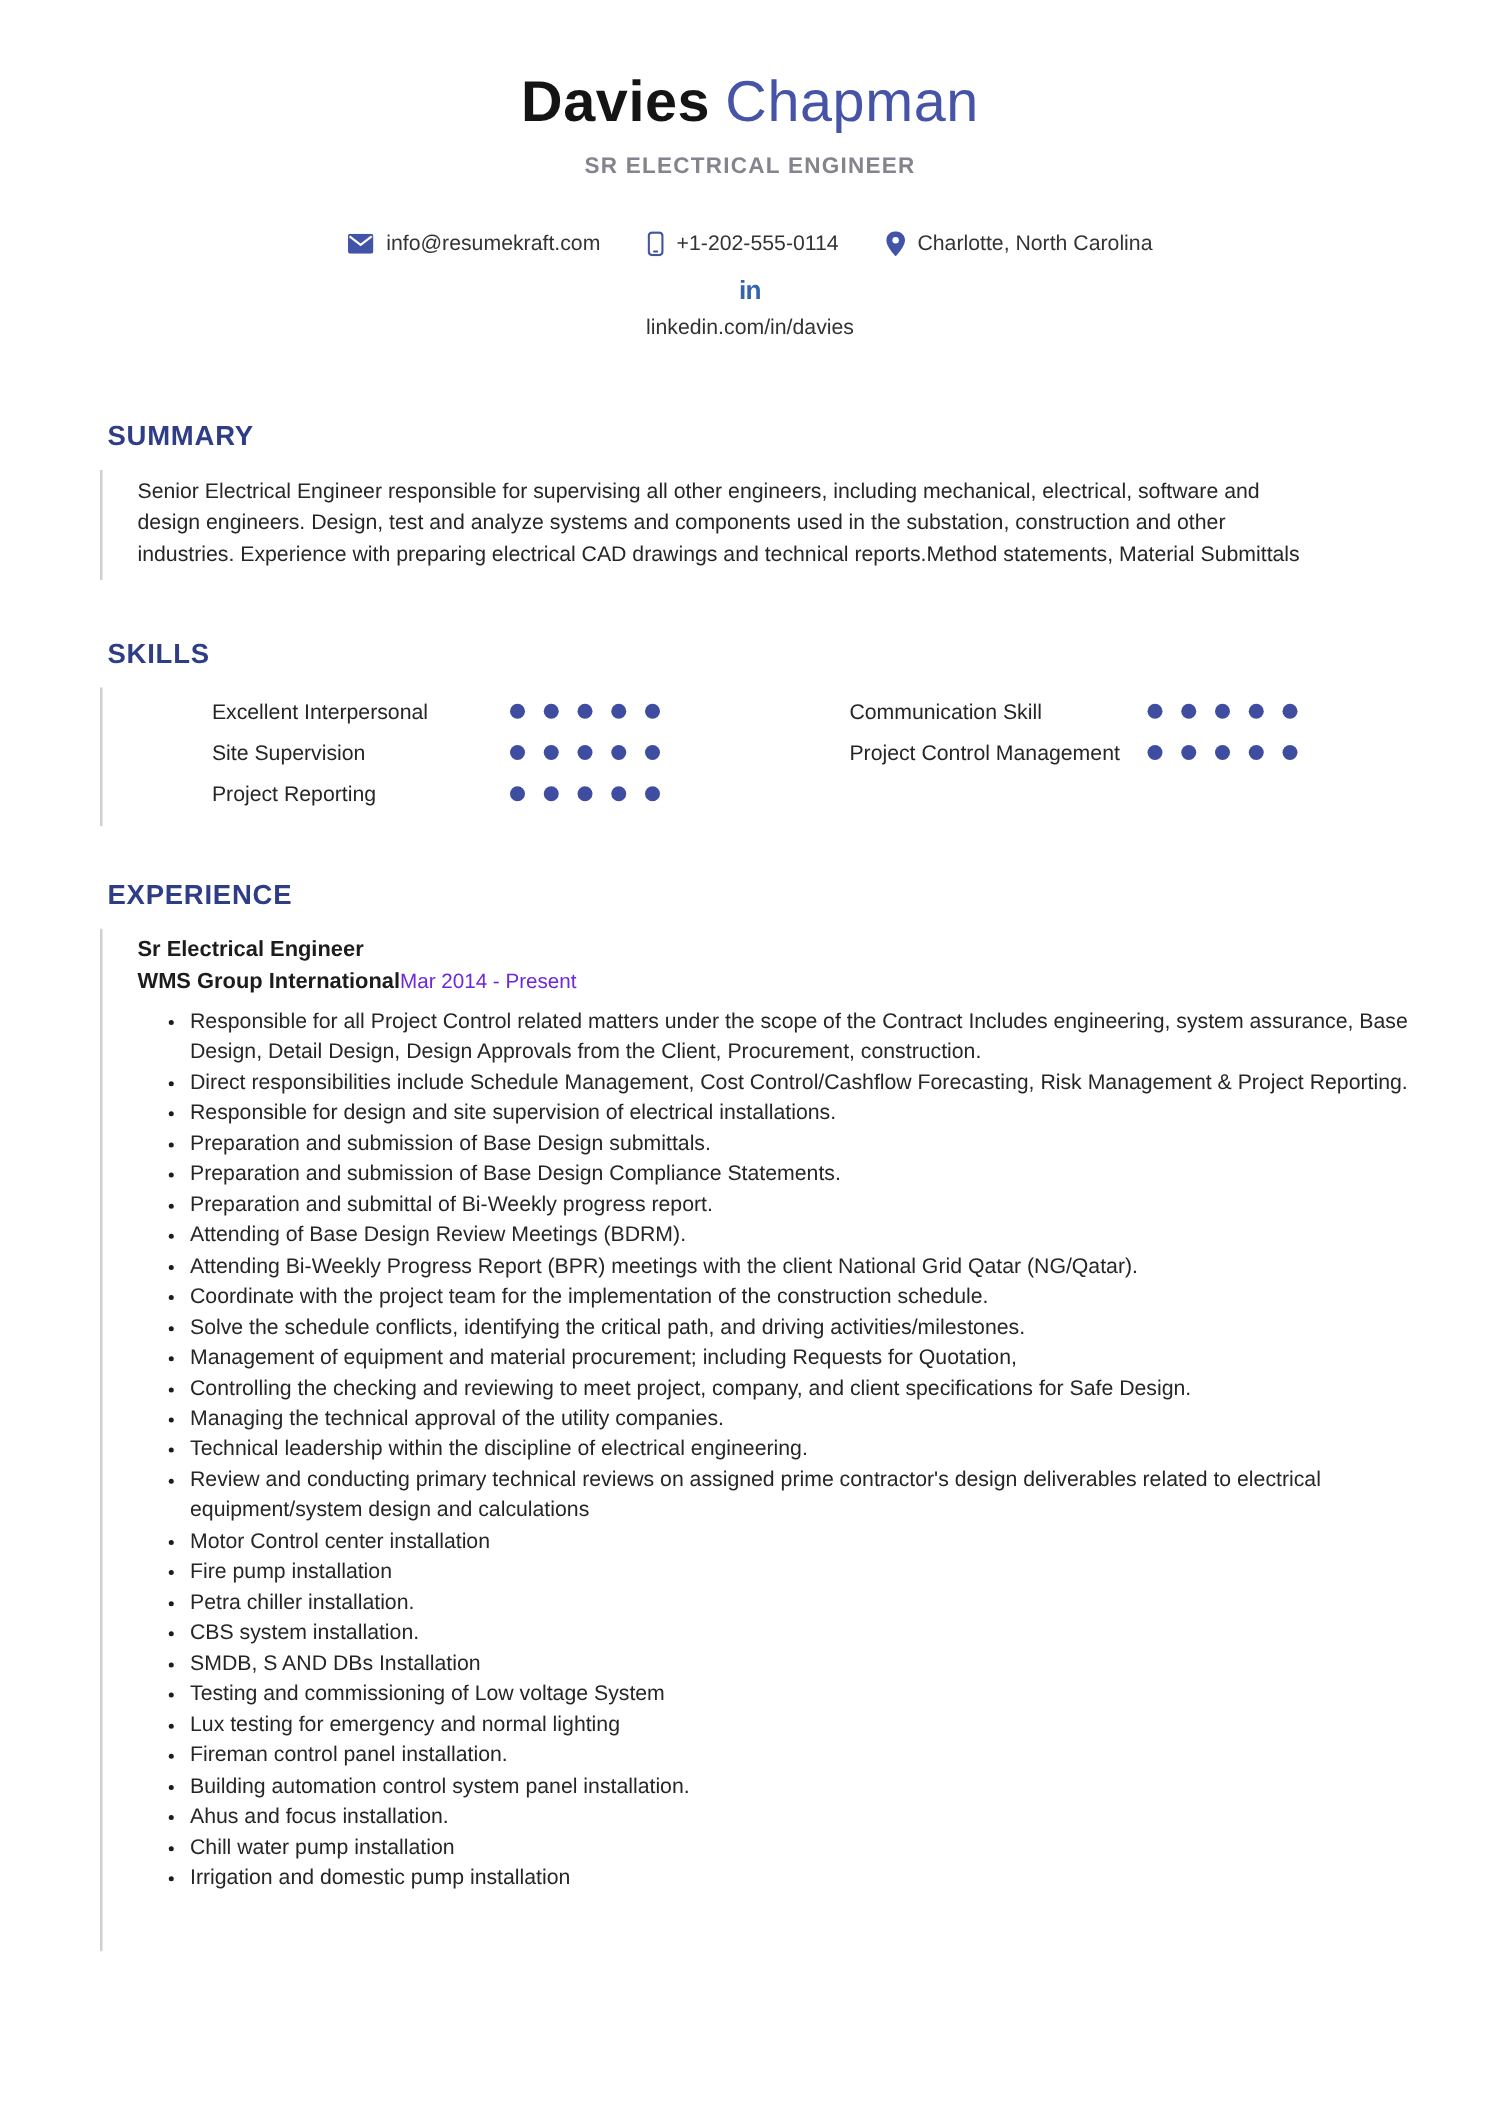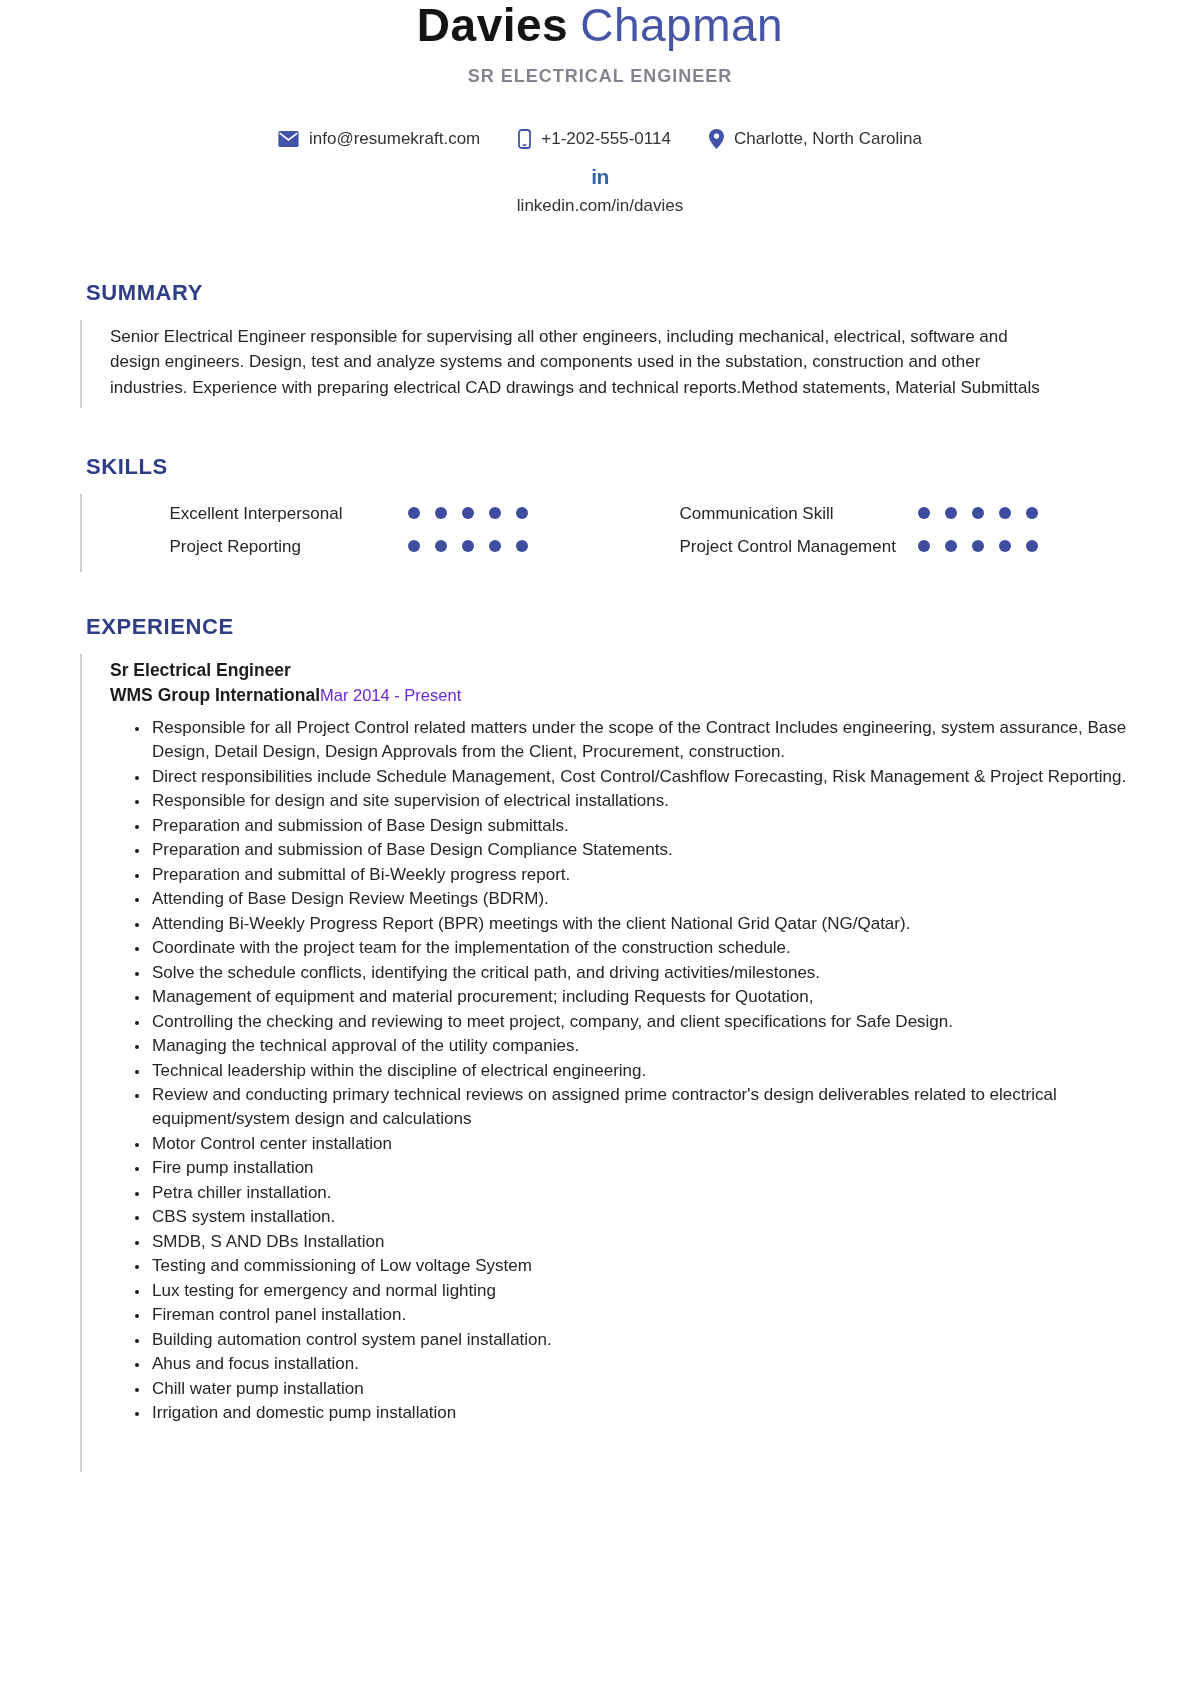--- a/index.html
+++ b/index.html
@@ -5,21 +5,21 @@
   * { margin: 0; padding: 0; box-sizing: border-box; }
   html, body { background: #ffffff; }
   body {
     width: 1200px;
     height: 1699px;
     font-family: "Liberation Sans", sans-serif;
     color: #2b2b2b;
     position: relative;
     overflow: hidden;
   }
-  .page { }
+  .page { padding-top: 56px; }
 
   
   .name {
     text-align: center;
     font-size: 46px;
     line-height: 1.1;
     letter-spacing: 0.5px;
   }
   .name .first { font-weight: 700; color: #141414; margin-right: 12px; }
   .name .last  { font-weight: 400; color: #4554a6; }
@@ -195,20 +195,30 @@
       <p class="summary-text">Senior Electrical Engineer responsible for supervising all other engineers, including mechanical, electrical, software and design engineers. Design, test and analyze systems and components used in the substation, construction and other industries. Experience with preparing electrical CAD drawings and technical reports.Method statements, Material Submittals</p>
     </div>
   </div>
 
   <div class="section section-skills">
     <div class="section-heading">SKILLS</div>
     <div class="section-body skills-grid">
       <div class="skills-col">
         <div class="skill-row">
           <span class="skill-name">Excellent Interpersonal</span>
+          <span class="skill-dots">
+              <span class="dot"></span>
+              <span class="dot"></span>
+              <span class="dot"></span>
+              <span class="dot"></span>
+              <span class="dot"></span>
+            </span>
+        </div>
+        <div class="skill-row">
+          <span class="skill-name">Site Supervision</span>
           <span class="skill-dots">
               <span class="dot"></span>
               <span class="dot"></span>
               <span class="dot"></span>
               <span class="dot"></span>
               <span class="dot"></span>
             </span>
         </div>
         <div class="skill-row">
           <span class="skill-name">Project Reporting</span>

